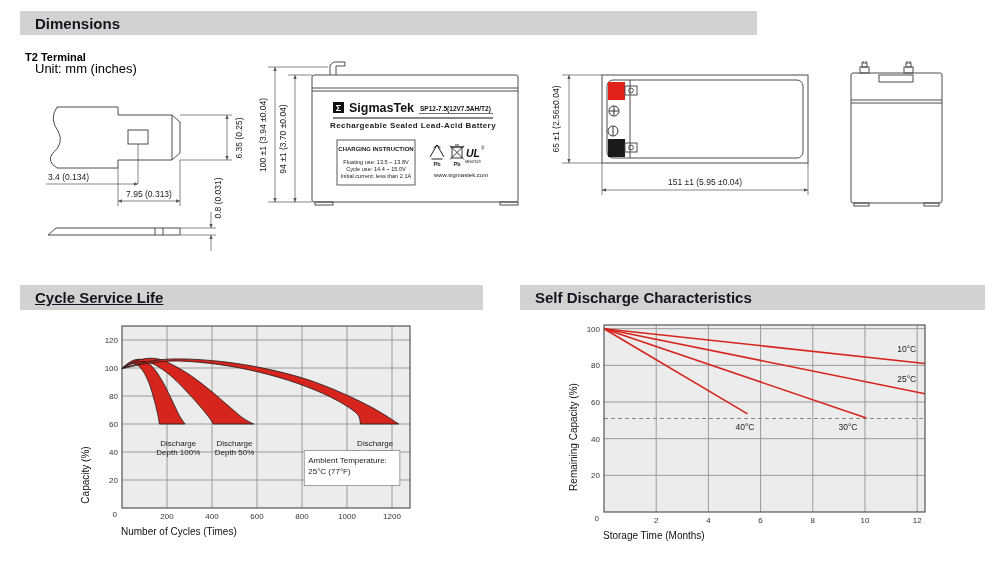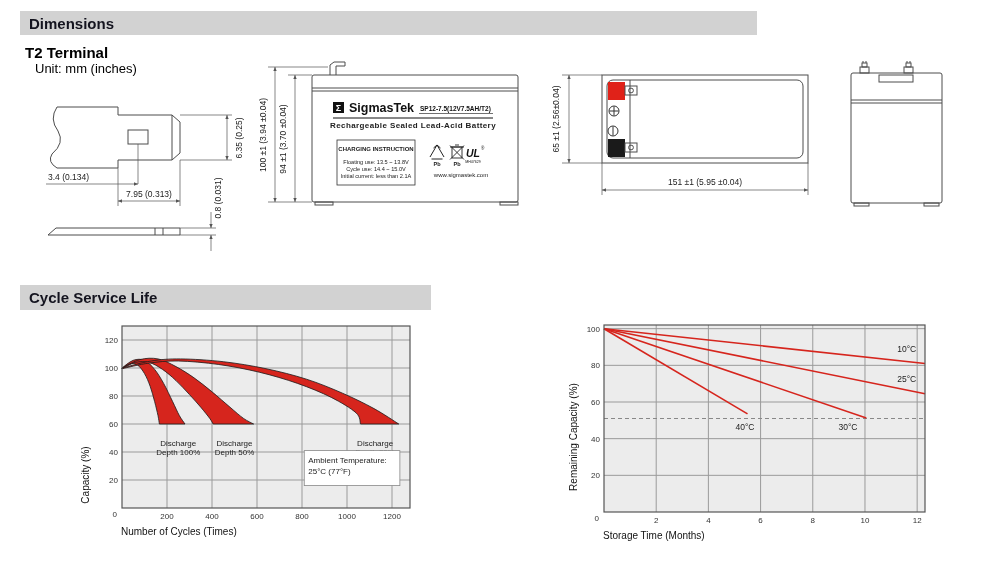--- a/index.html
+++ b/index.html
@@ -1,21 +1,21 @@
 <!DOCTYPE html>
 <html><head>
 <meta charset="utf-8">
 <style>
   html,body{margin:0;padding:0;background:#fff;}
   #page{position:relative;width:1000px;height:565px;background:#ffffff;overflow:hidden;
         font-family:"Liberation Sans",sans-serif;color:#111;}
   .secbar{position:absolute;background:#d2d2d2;display:flex;align-items:center;
-          font-weight:bold;font-size:15px;color:#14141f;padding-left:9px;box-sizing:border-box;}
+          font-weight:bold;font-size:15px;color:#14141f;padding-left:15px;box-sizing:border-box;}
   .abs{position:absolute;}
-  .t2title{font-weight:bold;font-size:15px;color:#000;}
+  .t2title{font-weight:bold;font-size:11px;color:#000;margin-top:7px;}
   .unitnote{font-size:13px;color:#000;margin-left:10px;}
   svg text{font-family:"Liberation Sans",sans-serif;}
   .dimtxt{font-size:8.5px;fill:#222;}
   .drawline{stroke:#4d4d4d;fill:none;stroke-width:1;}
   .dimline{stroke:#555;fill:none;stroke-width:0.7;}
 </style>
 </head>
 <body>
 
 <div id="page">
@@ -206,22 +206,25 @@
         <rect class="drawline" x="64" y="12" width="9" height="6"></rect>
         <rect class="drawline" x="66" y="8" width="5" height="4"></rect>
         <line class="drawline" x1="67" y1="8" x2="67" y2="6"></line>
         <line class="drawline" x1="70" y1="8" x2="70" y2="6"></line>
       </g>
       <rect class="drawline" x="14" y="148" width="15" height="3"></rect>
       <rect class="drawline" x="84" y="148" width="15" height="3"></rect>
     </g>
   </svg>
 
-  <div class="secbar" style="left:20px;top:285px;width:411px;height:25px;">
+  <div class="secbar" style="left:20px;top:285px;width:463px;height:25px;text-decoration:underline;">
     <span>Cycle Service Life</span>
+  </div>
+  <div class="secbar" style="left:520px;top:285px;width:465px;height:25px;">
+    <span>Self Discharge Characteristics</span>
   </div>
 
   <svg id="cycle-chart" class="abs" style="left:75px;top:315px;" width="430" height="250" viewBox="0 0 430 250">
       <rect x="47" y="11" width="288" height="182" fill="#ececec"></rect>
       <g stroke="#9a9a9a" stroke-width="1">
         <line x1="92" y1="11" x2="92" y2="193"></line>
         <line x1="137" y1="11" x2="137" y2="193"></line>
         <line x1="182" y1="11" x2="182" y2="193"></line>
         <line x1="227" y1="11" x2="227" y2="193"></line>
         <line x1="272" y1="11" x2="272" y2="193"></line>

